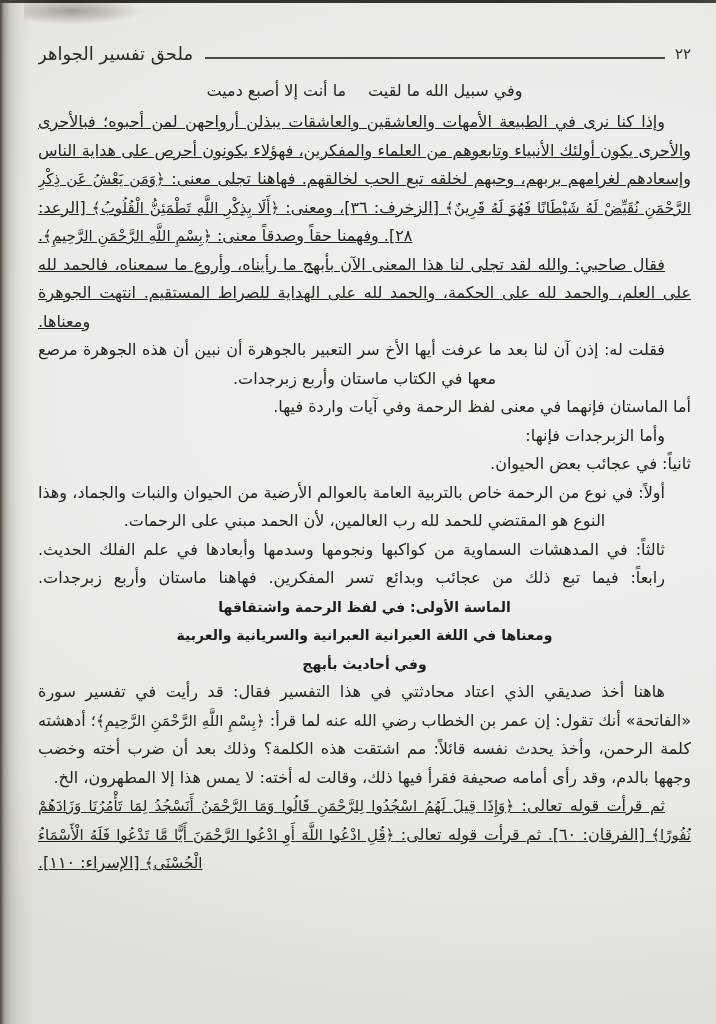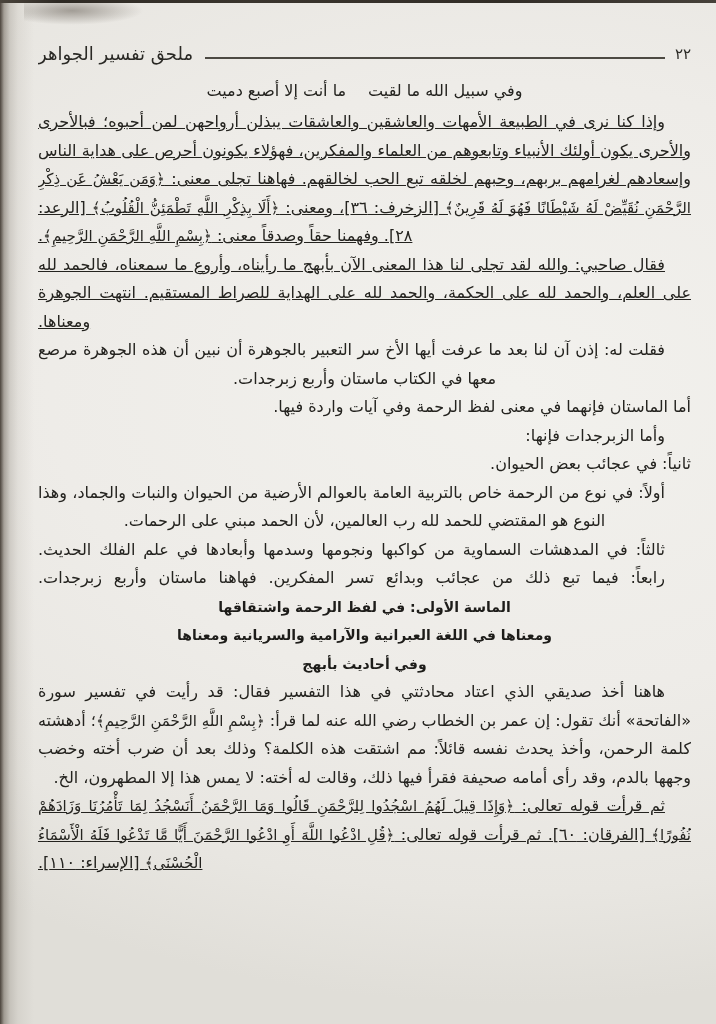--- a/index.html
+++ b/index.html
@@ -102,20 +102,20 @@
     <p class="para al-left">فقال صاحبي: والله لقد تجلى لنا هذا المعنى الآن بأبهج ما رأيناه، وأروع ما سمعناه، فالحمد لله على العلم، والحمد لله على الحكمة، والحمد لله على الهداية للصراط المستقيم. انتهت الجوهرة ومعناها.</p>
     <p class="para al-center">فقلت له: إذن آن لنا بعد ما عرفت أيها الأخ سر التعبير بالجوهرة أن نبين أن هذه الجوهرة مرصع معها في الكتاب ماستان وأربع زبرجدات.</p>
     <p class="para center">أما الماستان فإنهما في معنى لفظ الرحمة وفي آيات واردة فيها.</p>
     <p class="para start">وأما الزبرجدات فإنها:</p>
     <p class="para center">ثانياً: في عجائب بعض الحيوان.</p>
     <p class="para al-center">أولاً: في نوع من الرحمة خاص بالتربية العامة بالعوالم الأرضية من الحيوان والنبات والجماد، وهذا النوع هو المقتضي للحمد لله رب العالمين، لأن الحمد مبني على الرحمات.</p>
     <p class="para al-just">ثالثاً: في المدهشات السماوية من كواكبها ونجومها وسدمها وأبعادها في علم الفلك الحديث.</p>
     <p class="para al-just">رابعاً: فيما تبع ذلك من عجائب وبدائع تسر المفكرين. فهاهنا ماستان وأربع زبرجدات.</p>
 
     <p class="heading">الماسة الأولى: في لفظ الرحمة واشتقاقها</p>
-    <p class="heading">ومعناها في اللغة العبرانية والآرامية والسريانية ومعناها</p>
+    <p class="heading">ومعناها في اللغة العبرانية العبرانية والسريانية والعربية</p>
     <p class="heading">وفي أحاديث بأبهج</p>
 
     <p class="para rich al-right">هاهنا أخذ صديقي الذي اعتاد محادثتي في هذا التفسير فقال: قد رأيت في تفسير سورة «الفاتحة» أنك تقول: إن عمر بن الخطاب رضي الله عنه لما قرأ: <span class="q">﴿بِسْمِ اللَّهِ الرَّحْمَنِ الرَّحِيمِ﴾</span>؛ أدهشته كلمة الرحمن، وأخذ يحدث نفسه قائلاً: مم اشتقت هذه الكلمة؟ وذلك بعد أن ضرب أخته وخضب وجهها بالدم، وقد رأى أمامه صحيفة فقرأ فيها ذلك، وقالت له أخته: لا يمس هذا إلا المطهرون، الخ.</p>
     <p class="para rich al-left">ثم قرأت قوله تعالى: <span class="q">﴿وَإِذَا قِيلَ لَهُمُ اسْجُدُوا لِلرَّحْمَنِ قَالُوا وَمَا الرَّحْمَنُ أَنَسْجُدُ لِمَا تَأْمُرُنَا وَزَادَهُمْ نُفُورًا﴾</span> [الفرقان: ٦٠]. ثم قرأت قوله تعالى: <span class="q">﴿قُلِ ادْعُوا اللَّهَ أَوِ ادْعُوا الرَّحْمَنَ أَيًّا مَّا تَدْعُوا فَلَهُ الْأَسْمَاءُ الْحُسْنَى﴾</span> [الإسراء: ١١٠].</p>
 
   </div>
 </div>
 
 </body></html>

